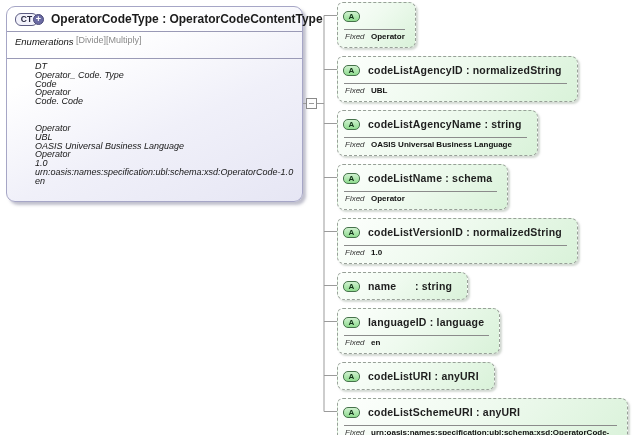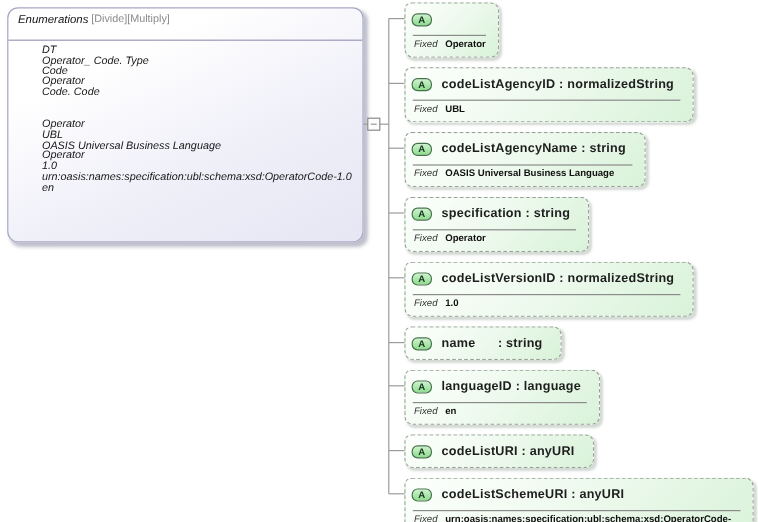--- a/index.html
+++ b/index.html
@@ -55,20 +55,27 @@
   
   .connectors{position:absolute;left:0;top:0;pointer-events:none;}
   .connectors .toggle{pointer-events:auto;}
 </style>
 </head>
 <body>
 
 <div class="canvas">
 
   <div class="main-box">
+    <div class="mb-header">
+      <span class="ct-icon">
+        <span class="ct-box">CT</span>
+        <span class="ct-plus">+</span>
+      </span>
+      <span class="mb-title">OperatorCodeType : OperatorCodeContentType</span>
+    </div>
     <div class="mb-enum-row">
       <span class="enum-label">Enumerations</span>
       <span class="enum-tags">
         <span>[Divide]</span>
         <span>[Multiply]</span>
       </span>
     </div>
     <div class="mb-details">
         <div class="detail-line">DT</div>
         <div class="detail-line">Operator_ Code. Type</div>
@@ -131,21 +138,21 @@
       </div>
       <div class="attr-fixed">
         <span class="fixed-label">Fixed</span>
         <span class="fixed-value">OASIS Universal Business Language</span>
       </div>
     </div>
 
     <div class="attr-box">
       <div class="attr-header">
         <span class="a-icon">A</span>
-        <span class="attr-label">specification : string</span>
+        <span class="attr-label">codeListName : schema</span>
       </div>
       <div class="attr-fixed">
         <span class="fixed-label">Fixed</span>
         <span class="fixed-value">Operator</span>
       </div>
     </div>
 
     <div class="attr-box">
       <div class="attr-header">
         <span class="a-icon">A</span>

